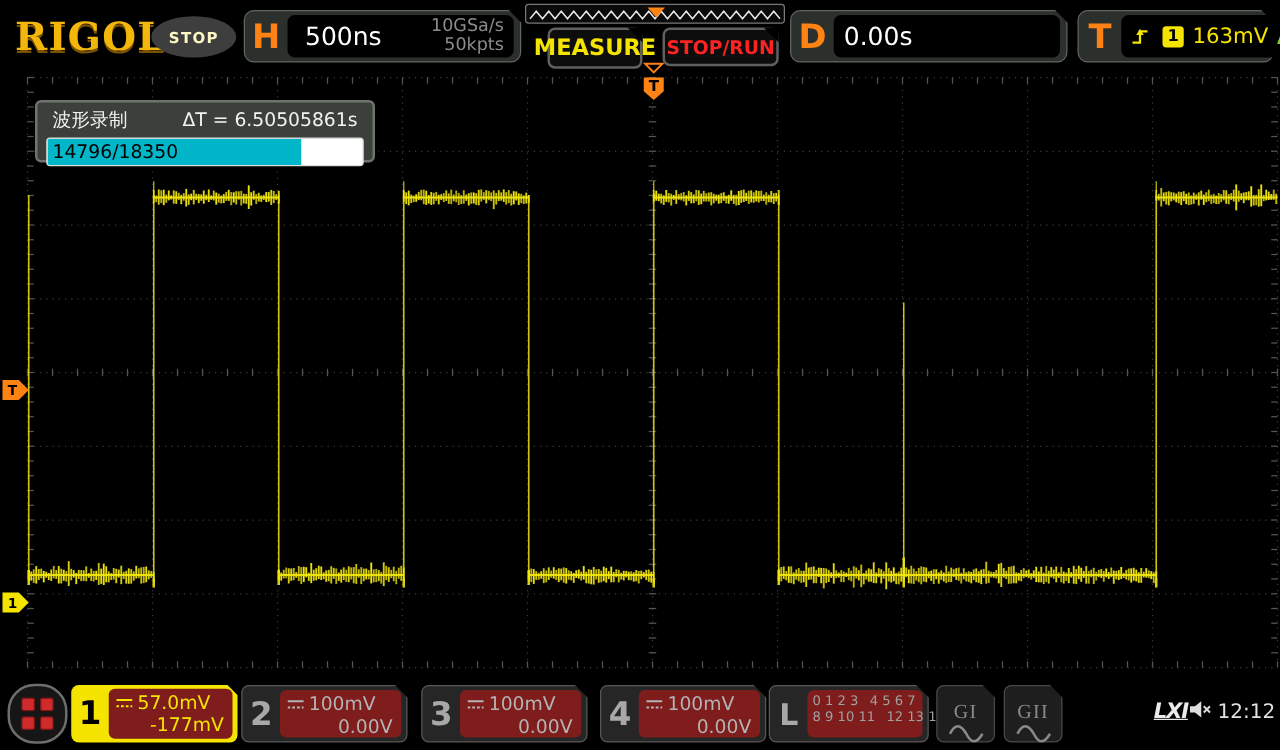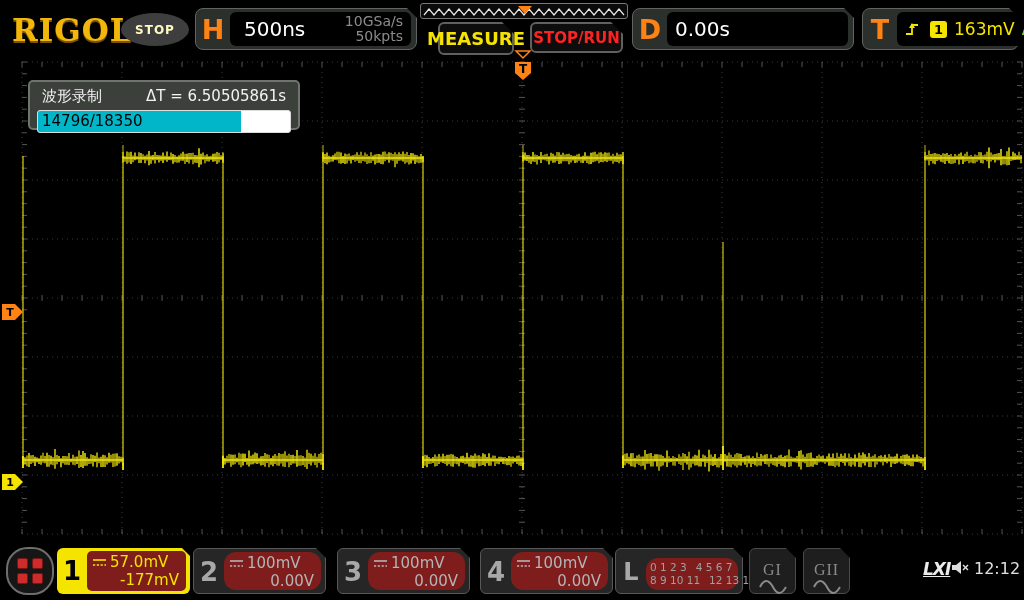--- a/index.html
+++ b/index.html
@@ -62,24 +62,24 @@
   .ch-inner { position:absolute; left:30px; top:3px; right:4px; bottom:3px; background:#7f1d1d;
           border-radius:5px; padding:2px 7px 0 6px; font-size:15px; line-height:18px; }
   .ch-row1 { display:flex; align-items:center; gap:4px; }
   .ch-row2 { text-align:right; }
   .ch-active { background:#f5e400; }
   .ch-active .digit { color:#000; }
   .ch-active .ch-inner { color:#f5e400; }
   .ch-active.chamfer::after { border-top-color:#000; }
   .ch-off { background:#262626; border:1px solid #585858; }
   .ch-off .digit { color:#a8a8a8; }
-  .ch-off .ch-inner { color:#b4b4b4;border-radius:12px; }
+  .ch-off .ch-inner { color:#b4b4b4; }
   #la-tile { left:615px; width:128px; }
   #la-tile .ch-inner { padding:3px 4px 0 4px; font-size:10.5px; line-height:13px;
-          color:#a0a0a0; letter-spacing:0px; white-space:nowrap;margin-top:6px; }
+          color:#a0a0a0; letter-spacing:0px; white-space:nowrap; }
   .la-gap { display:inline-block; width:9px; }
   .gen-tile { top:548px; width:47px; height:46px; position:absolute; background:#1e1e1e;
           border:1px solid #4a4a4a; border-radius:6px; color:#8a8a8a; text-align:center; }
   .gen-label { font-family:"Liberation Serif","DejaVu Serif",serif; font-size:16px;
           margin-top:12px; letter-spacing:1px; }
   #lxi-label { left:923px; top:559px; color:#ebebeb; font-weight:bold; font-style:italic;
           font-size:17px; letter-spacing:-1px;text-decoration:underline; }
   #clock { left:974px; top:559px; color:#e0e0e0; font-size:16px; }
 
   svg text { user-select:none; }

